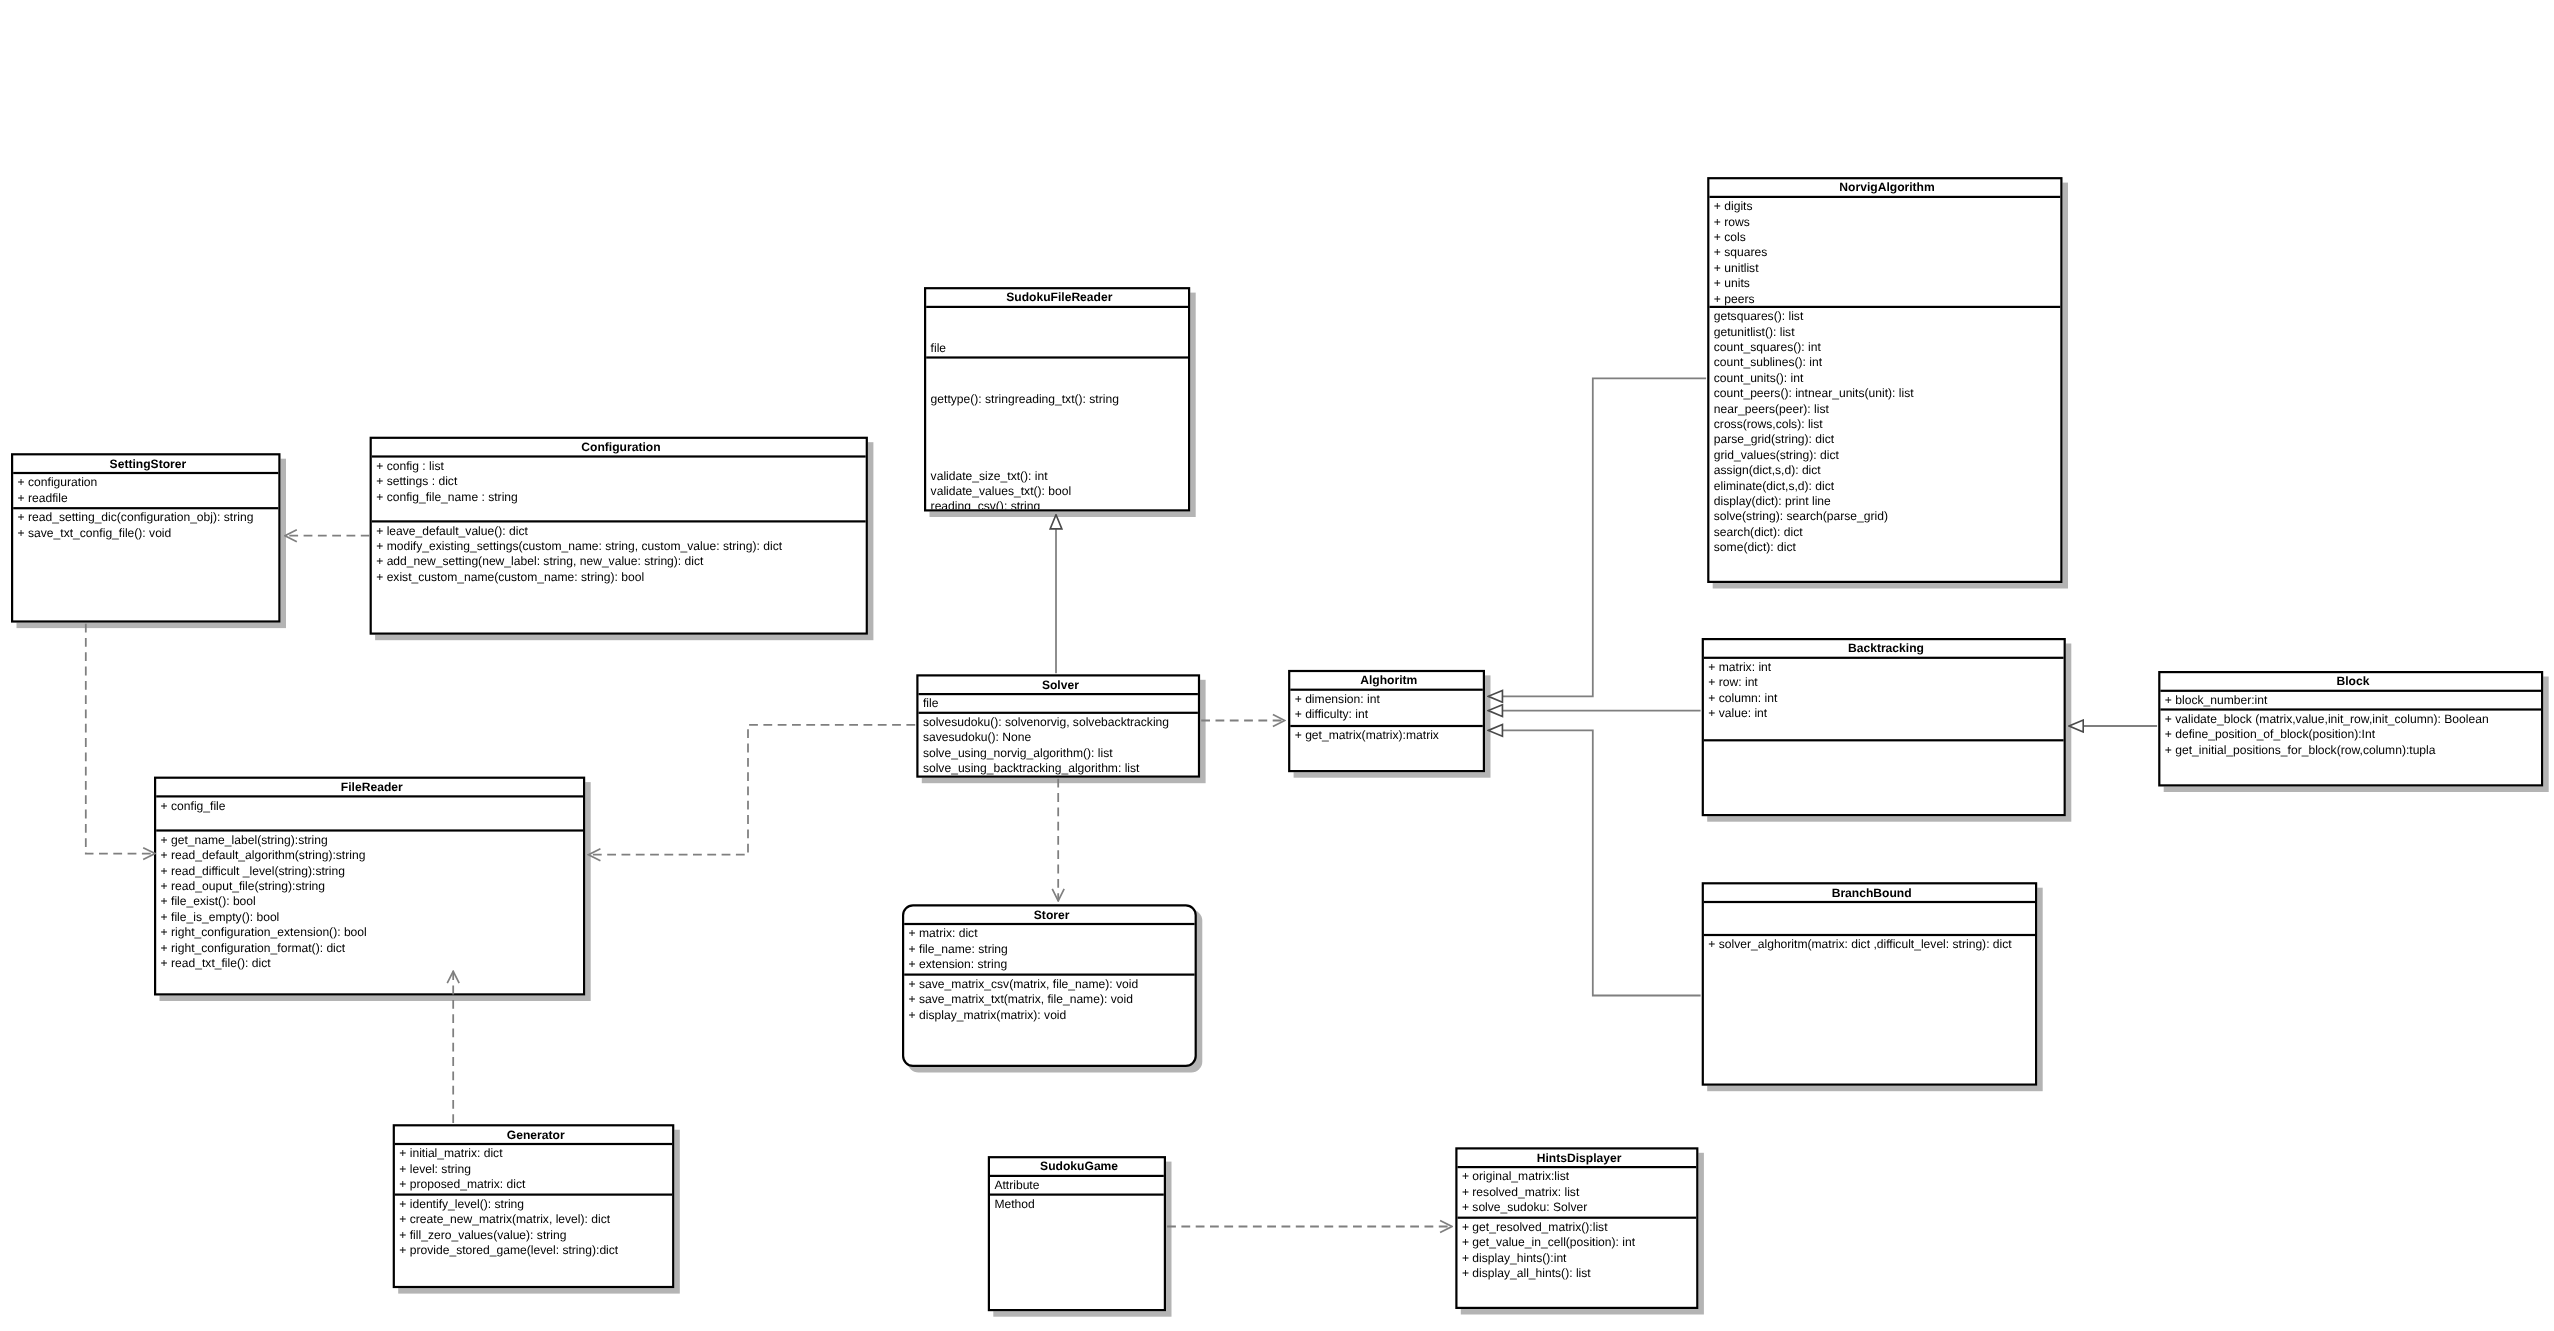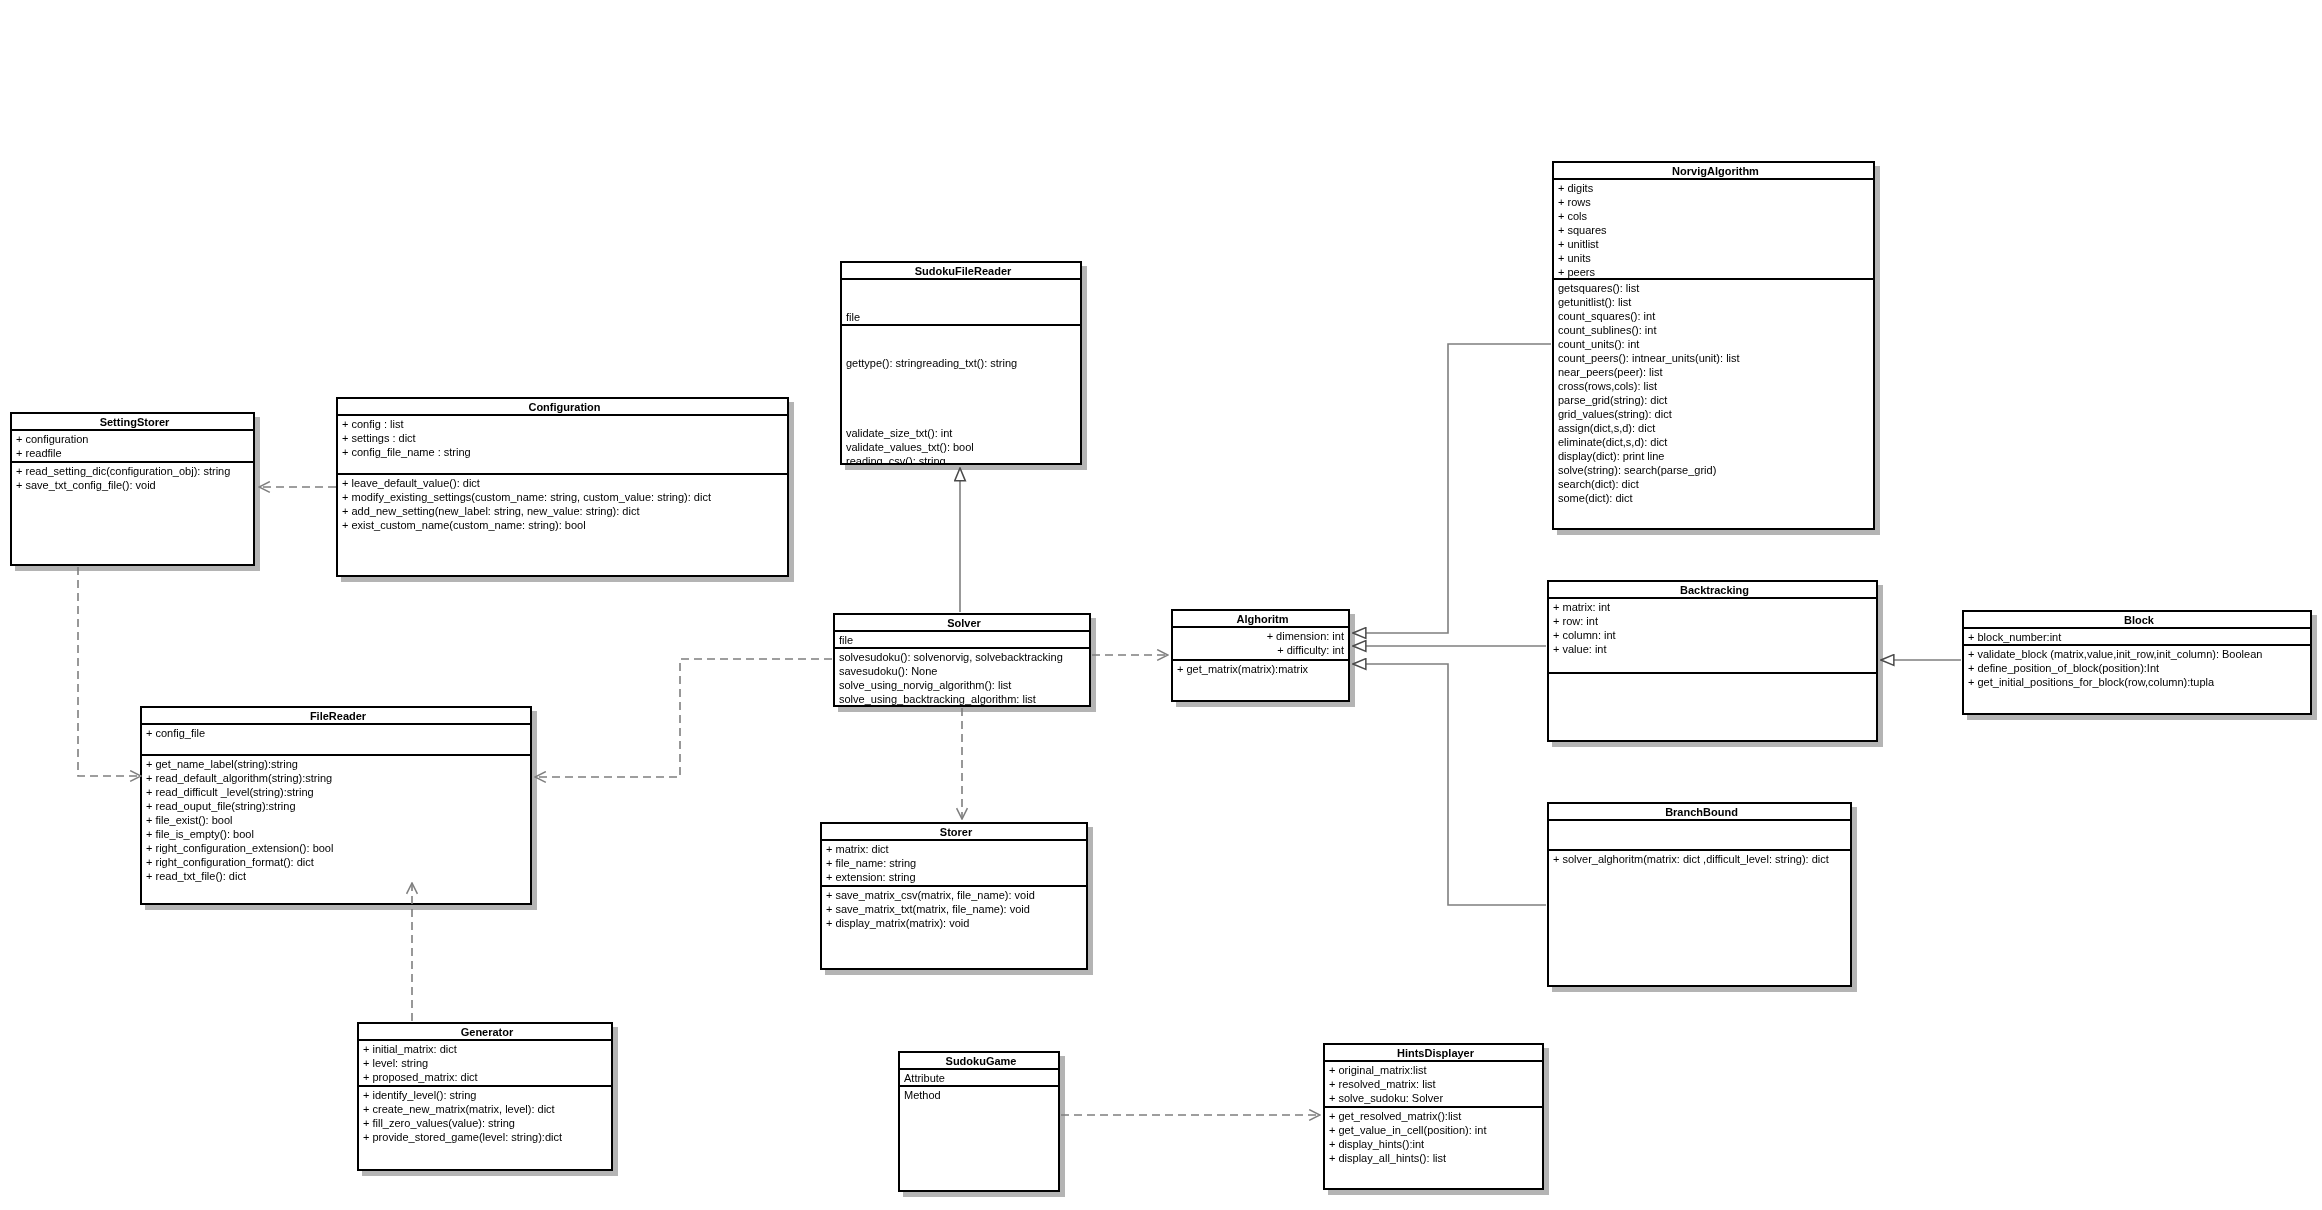--- a/index.html
+++ b/index.html
@@ -173,21 +173,21 @@
     <div class="uml-methods">
         <div class="uml-line">solvesudoku(): solvenorvig, solvebacktracking</div>
         <div class="uml-line">savesudoku(): None</div>
         <div class="uml-line">solve_using_norvig_algorithm(): list</div>
         <div class="uml-line">solve_using_backtracking_algorithm: list</div>
       </div>
   </div>
 
   <div class="uml-class" style="left:1171px; top:609px; width:179px; height:93px;">
     <div class="uml-title">Alghoritm</div>
-    <div class="uml-attrs" style="height:33px;text-align:right;">
+    <div class="uml-attrs" style="height:33px;">
         <div class="uml-line">+ dimension: int</div>
         <div class="uml-line">+ difficulty: int</div>
       </div>
     <div class="uml-methods">
         <div class="uml-line">+ get_matrix(matrix):matrix</div>
       </div>
   </div>
 
   <div class="uml-class" style="left:1547px; top:580px; width:331px; height:162px;">
     <div class="uml-title">Backtracking</div>
@@ -222,21 +222,21 @@
         <div class="uml-line">+ read_difficult _level(string):string</div>
         <div class="uml-line">+ read_ouput_file(string):string</div>
         <div class="uml-line">+ file_exist(): bool</div>
         <div class="uml-line">+ file_is_empty(): bool</div>
         <div class="uml-line">+ right_configuration_extension(): bool</div>
         <div class="uml-line">+ right_configuration_format(): dict</div>
         <div class="uml-line">+ read_txt_file(): dict</div>
       </div>
   </div>
 
-  <div class="uml-class" style="left:820px; top:822px; width:268px; height:148px;">
+  <div class="uml-class" style="left:820px; top:822px; width:268px; height:148px;border-radius:10px;">
     <div class="uml-title">Storer</div>
     <div class="uml-attrs" style="height:46px;">
         <div class="uml-line">+ matrix: dict</div>
         <div class="uml-line">+ file_name: string</div>
         <div class="uml-line">+ extension: string</div>
       </div>
     <div class="uml-methods">
         <div class="uml-line">+ save_matrix_csv(matrix, file_name): void</div>
         <div class="uml-line">+ save_matrix_txt(matrix, file_name): void</div>
         <div class="uml-line">+ display_matrix(matrix): void</div>

